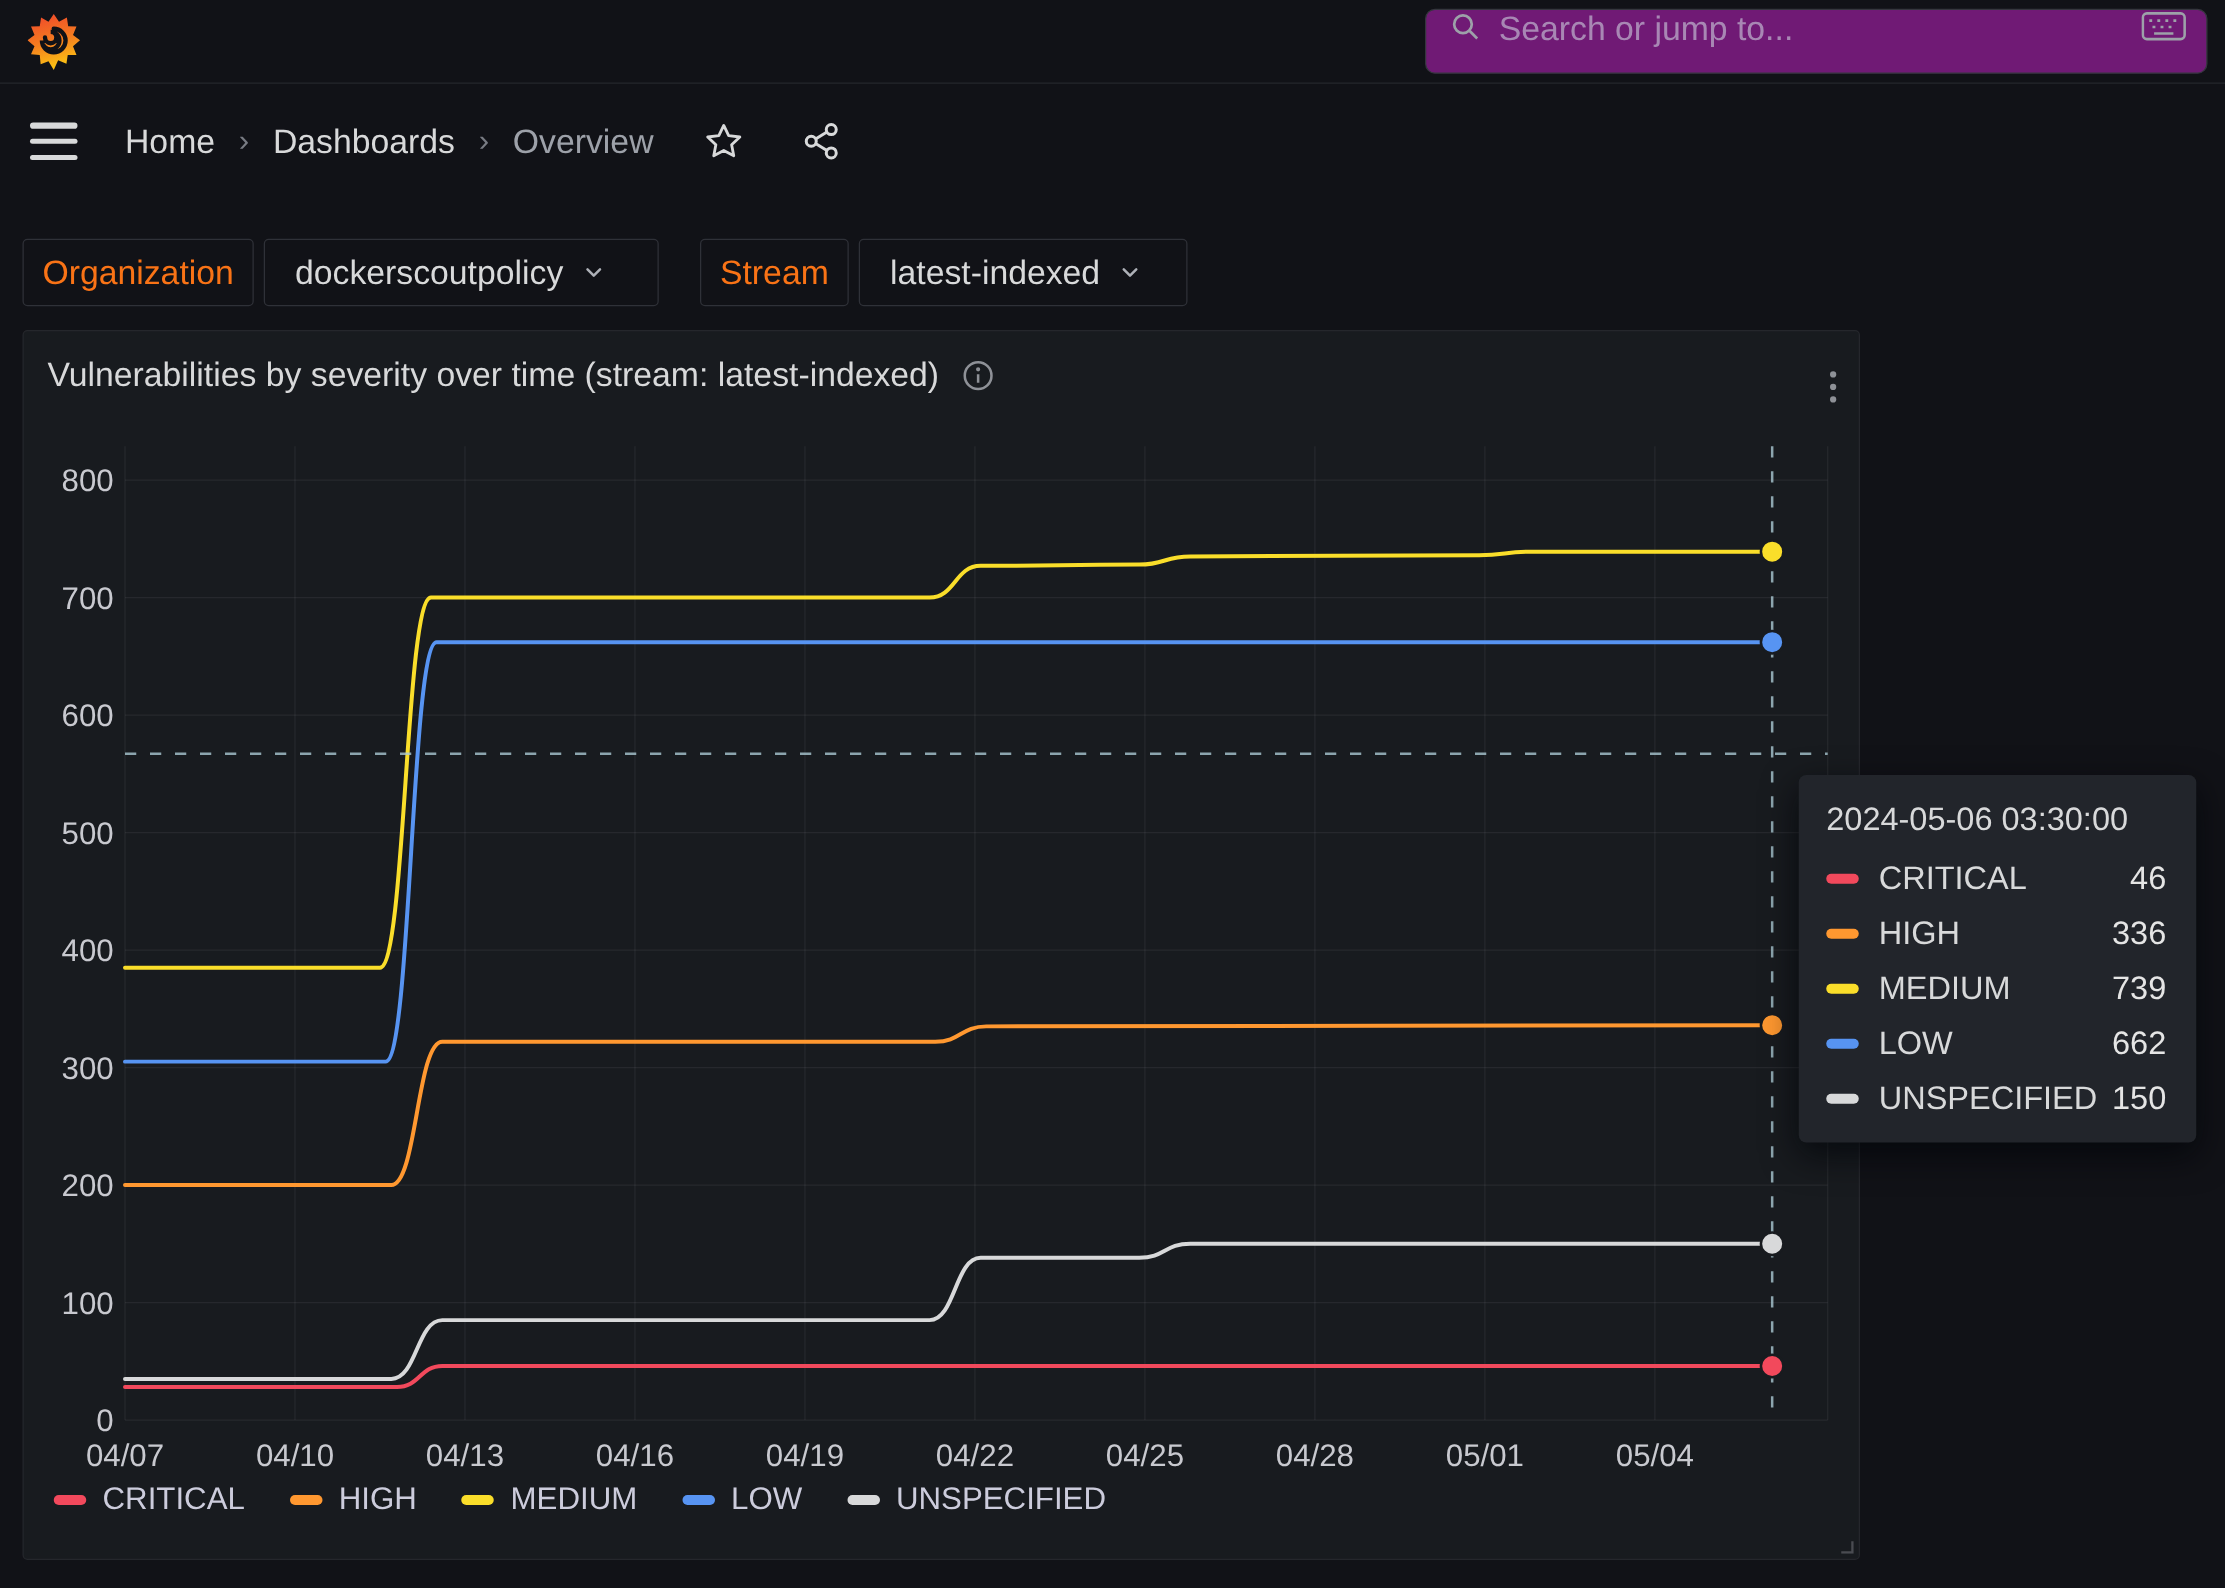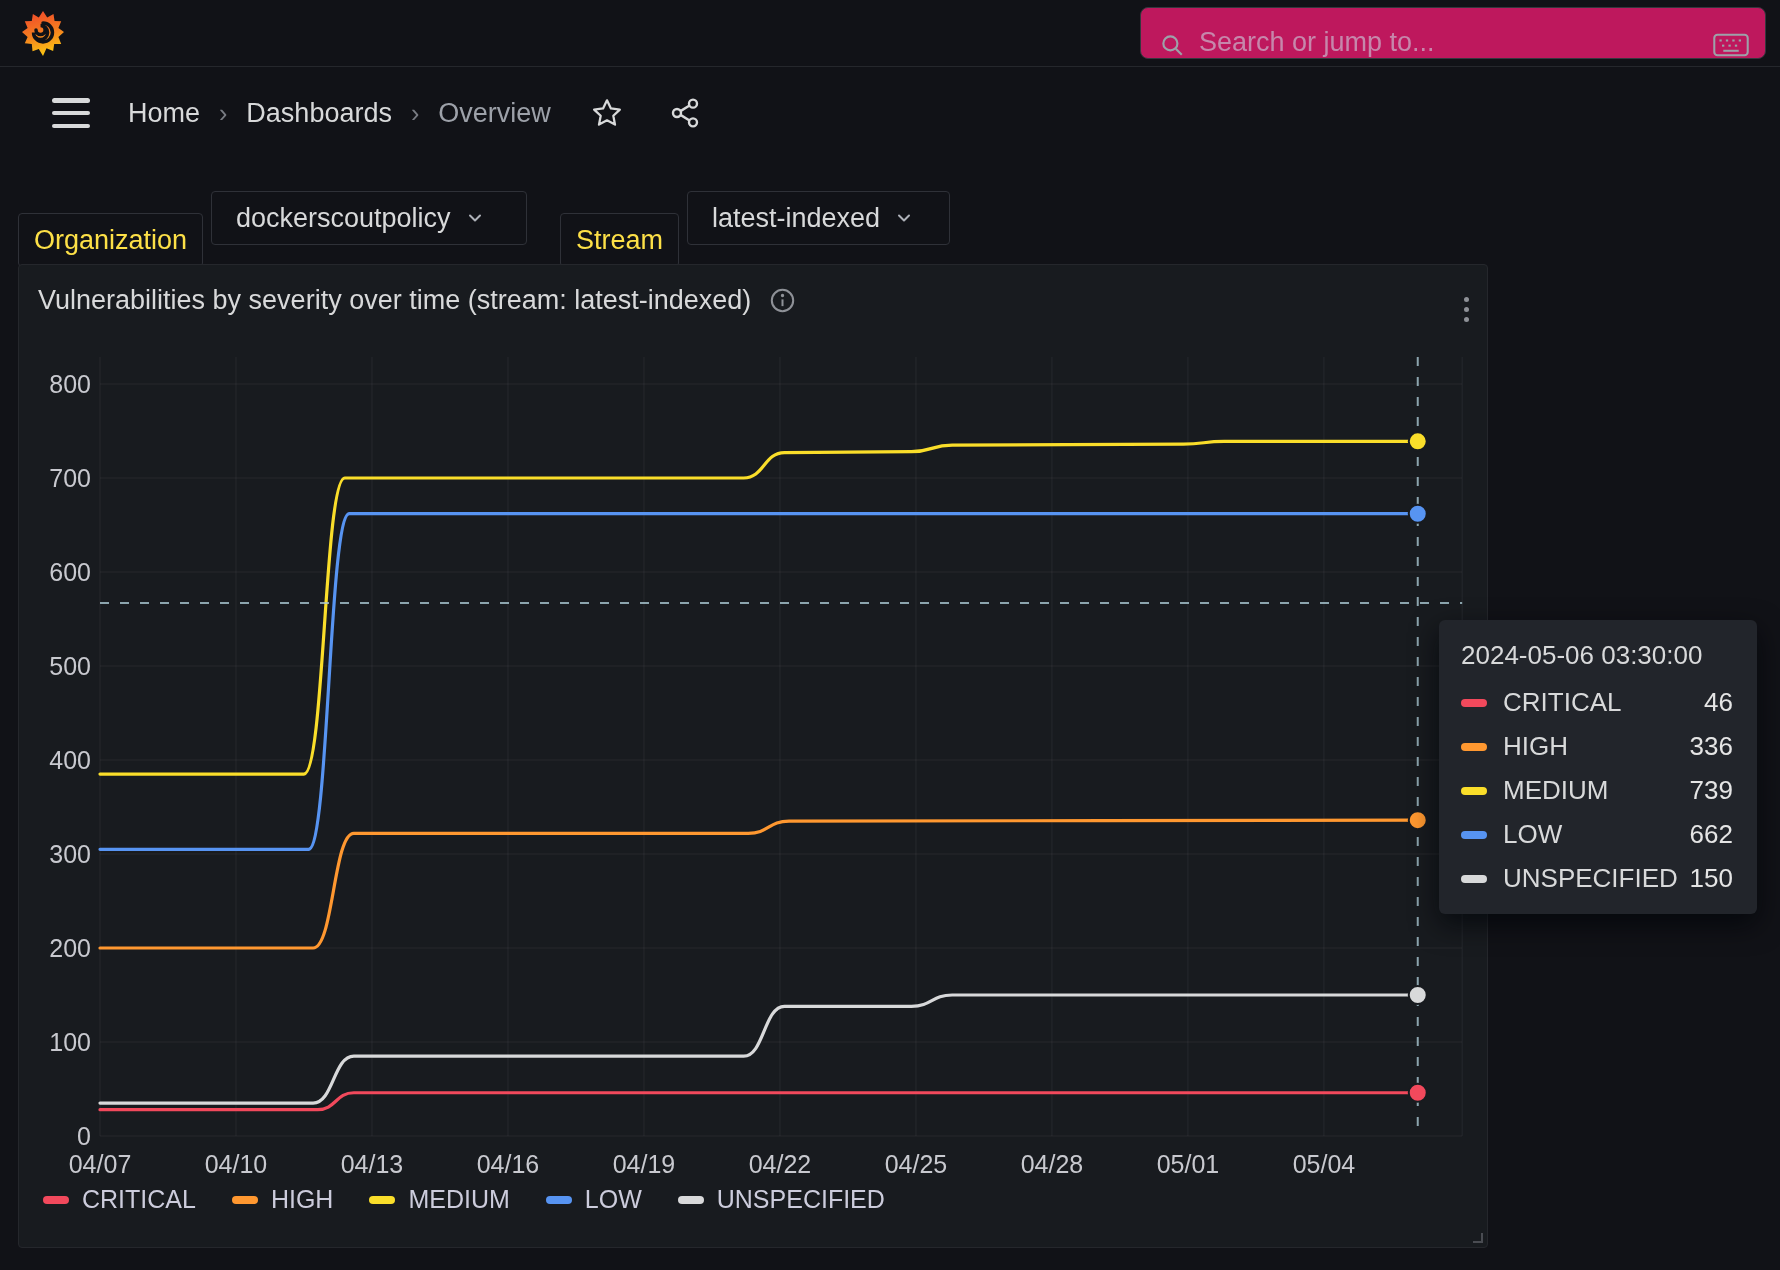--- a/index.html
+++ b/index.html
@@ -3,39 +3,39 @@
 <meta charset="utf-8">
 <style>
   * { margin:0; padding:0; box-sizing:border-box; }
   html,body { background:#111217; }
   body { font-family:"Liberation Sans", sans-serif; color:#D8D9DA; }
   #app { position:relative; width:1780px; height:1270px; background:#111217; overflow:hidden; }
 
   
   .topbar { position:absolute; left:0; top:0; width:1780px; height:67px; background:#111217; border-bottom:1px solid #25272C; }
   .logo { position:absolute; left:22px; top:9px; width:42px; height:49px; }
-  .search-box { position:absolute; left:1140px; top:7px; width:626px; height:52px; border:1px solid #35373E; border-radius:8px; background:#be185d; display:flex; align-items:flex-end; padding:0 16px 0 18px; }
+  .search-box { position:absolute; left:1140px; top:7px; width:626px; height:52px; border:1px solid #35373E; border-radius:8px; background:#701a75; display:flex; align-items:flex-start; padding:0 16px 0 18px; }
   .search-box svg { flex:0 0 auto; }
   .search-input { flex:1 1 auto; margin-left:14px; background:transparent; border:none; outline:none; font-family:inherit; font-size:27px; color:#B9BBC4; min-width:0; }
   .search-input::placeholder { color:rgba(204,204,220,0.62); }
 
   
-  .crumb-row { position:absolute; left:0; top:68px; width:1780px; height:90px; display:flex; align-items:center;padding-left:28px; }
+  .crumb-row { position:absolute; left:0; top:68px; width:1780px; height:90px; display:flex; align-items:center; }
   .hamburger { margin-left:24px; width:38px; height:30px; display:flex; flex-direction:column; justify-content:space-between; cursor:pointer; }
   .hamburger span { display:block; height:4.5px; border-radius:3px; background:#D8D9DA; }
   .crumbs { display:flex; align-items:center; margin-left:38px; font-size:27px; }
   .crumb { color:#D8D9DA; }
   .crumb.current { color:#9DA1A9; }
   .crumb-sep { color:#787B83; margin:0 19px; font-size:25px; }
   .crumb-actions { display:flex; align-items:center; margin-left:40px; gap:46px; }
 
   
   .filters { position:absolute; left:18px; top:191px; height:54px; display:flex; }
   .fbox { height:54px; border:1px solid #2F3138; border-radius:4px; background:#111217; display:flex; align-items:center; font-size:27px; }
-  .flabel { color:#fde047; justify-content:center;margin-top:22px; }
+  .flabel { color:#f97316; justify-content:center; }
   .fvalue { color:#D8D9DA; padding:0 20px 0 24px; }
   .fvalue .chev { margin-left:14px; }
   .f-org-label { width:185px; }
   .f-org-value { width:316px; margin-left:8px; }
   .f-stream-label { width:119px; margin-left:33px; }
   .f-stream-value { width:263px; margin-left:8px; }
 
   
   .panel { position:absolute; left:18px; top:264px; width:1470px; height:984px; background:#181B1F; border:1px solid #25272C; border-radius:4px; }
   .panel-header { position:absolute; left:19px; top:20px; display:flex; align-items:center; gap:18px; }

